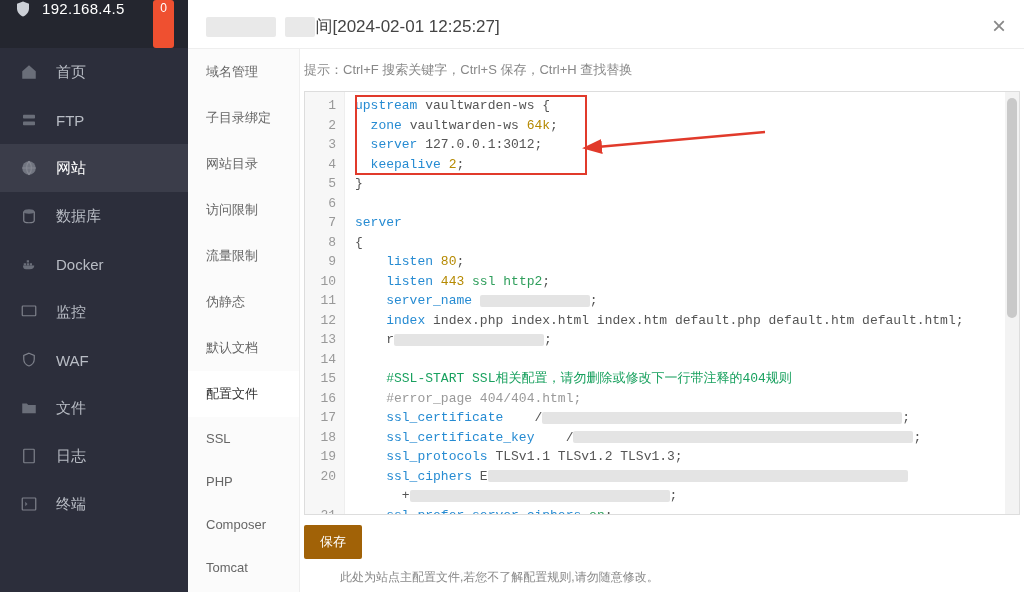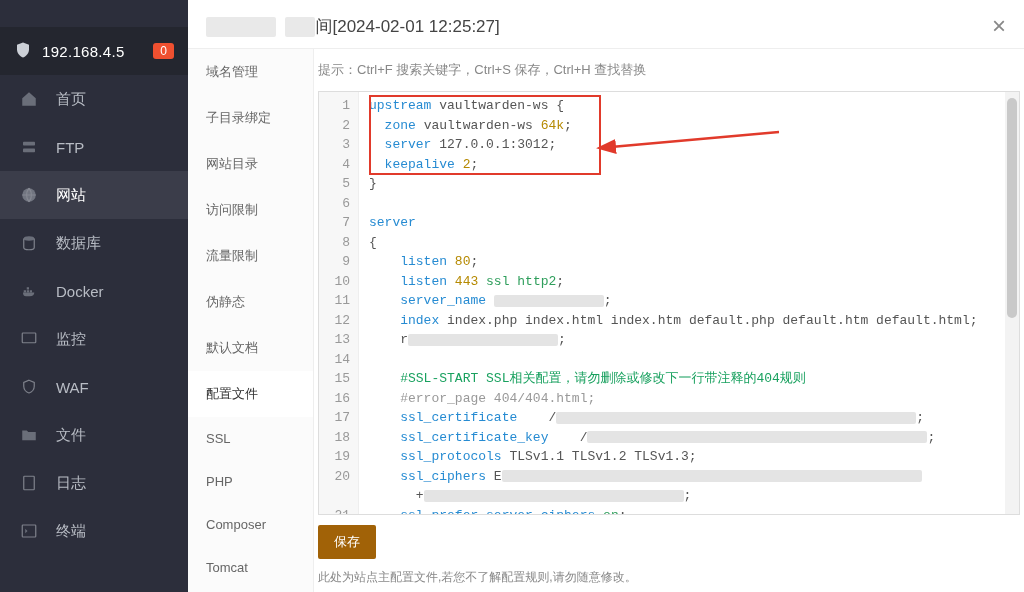--- a/index.html
+++ b/index.html
@@ -1,57 +1,57 @@
 <!DOCTYPE html>
 <html><head>
 <meta charset="utf-8">
 <style>
   * { box-sizing: border-box; margin: 0; padding: 0; }
   body { font-family: -apple-system, "Microsoft YaHei", Arial, sans-serif; font-size: 13px; color: #333; background: #fff; overflow: hidden; }
   .root { width: 1024px; height: 592px; display: flex; position: relative; }
   
   .sidebar { width: 188px; background: #2c2e3b; color: #c2c6cd; display: flex; flex-direction: column; }
-  .side-head { height: 48px; display: flex; align-items: center; padding: 0 14px; background: #24262f; color: #fff; margin-top: 27px; }
+  .side-head { height: 48px; display: flex; padding: 0 14px; background: #24262f; color: #fff; }
   .side-head .ic { margin-right: 10px; opacity: .9; }
   .side-head .ip { font-size: 15px; letter-spacing: .3px; flex: 1; }
   .side-head .badge { background: #ef5030; color: #fff; font-size: 12px; border-radius: 3px; padding: 1px 7px; }
   .side-item { height: 48px; display: flex; align-items: center; padding: 0 20px; cursor: pointer; }
   .side-item .ic { width: 22px; margin-right: 14px; opacity: .55; display: inline-flex; }
   .side-item span.lbl { color: #b8bcc4; font-size: 15px; }
   .side-item.active { background: #3b3d4a; }
   .side-item.active span.lbl { color: #fff; }
   
   .modal-wrap { flex: 1; position: relative; background: #fff; }
   .modal { position: absolute; inset: 0; background: #fff; display: flex; flex-direction: column; }
   .m-head { padding: 14px 18px 10px 18px; border-bottom: 1px solid #eee; display: flex; align-items: center; }
   .m-title { font-size: 17px; color: #444; }
   .blur { background: #e9e9e9; color: transparent; border-radius: 2px; display: inline-block; }
   .m-close { margin-left: auto; font-size: 24px; color: #888; cursor: pointer; line-height: 1; }
   .m-body { flex: 1; display: flex; min-height: 0; }
-  .tabcol { width: 126px; background: #fbfbfb; border-right: 1px solid #eee; overflow: auto; }
+  .tabcol { width: 112px; background: #fbfbfb; border-right: 1px solid #eee; overflow: auto; }
   .tab { padding: 14px 18px; color: #666; cursor: pointer; font-size: 13px; }
   .tab.active { background: #fff; color: #333; position: relative; }
   .pane { flex: 1; display: flex; flex-direction: column; min-width: 0; }
   .hint { padding: 12px 0 12px 4px; color: #888; font-size: 13px; }
   .editor-wrap { margin: 0 4px 0 4px; border: 1px solid #ddd; position: relative; height: 424px; background: #fff; overflow: hidden; }
   .editor { display: flex; font-family: Consolas, "Courier New", monospace; font-size: 13px; line-height: 19.5px; height: 100%; overflow: auto; }
   .gutter { background: #f7f7f7; color: #999; text-align: right; padding: 4px 8px 4px 0; user-select: none; min-width: 40px; border-right: 1px solid #eee; }
   .code { padding: 4px 10px; white-space: pre; color: #555; flex: 1; }
   .kw { color: #268bd2; }
   .gr { color: #2e9e5b; }
   .num { color: #b58900; }
   .cm { color: #999; }
   .cm2 { color: #19a15f; }
   .redbox { position: absolute; border: 2px solid #e13a2b; pointer-events: none; }
   .arrow { position: absolute; pointer-events: none; }
   .scrolltrack { position: absolute; right: 0; top: 0; bottom: 0; width: 14px; background: #f3f3f3; }
   .scrollthumb { position: absolute; right: 2px; top: 6px; width: 10px; height: 220px; background: #c9c9c9; border-radius: 5px; }
   .save-row { padding: 10px 4px 6px; }
   .btn-save { background: #a16207; color: #fff; border: none; padding: 8px 16px; font-size: 13px; border-radius: 2px; cursor: pointer; }
-  .note { padding: 4px 4px 0; color: #888; font-size: 12px; }
+  .note { padding: 4px 4px 0; color: #888; font-size: 12px; margin-left: 36px; }
   .editor-blur { display:inline-block; background:#e4e4e4; border-radius:2px; height:12px; vertical-align:middle; }
 </style>
 </head>
 <body>
 
 <div class="root">
   <div class="sidebar">
     <div class="side-head">
       <span class="ic">
         <svg width="18" height="18" viewBox="0 0 24 24" fill="#dfe3ea">

